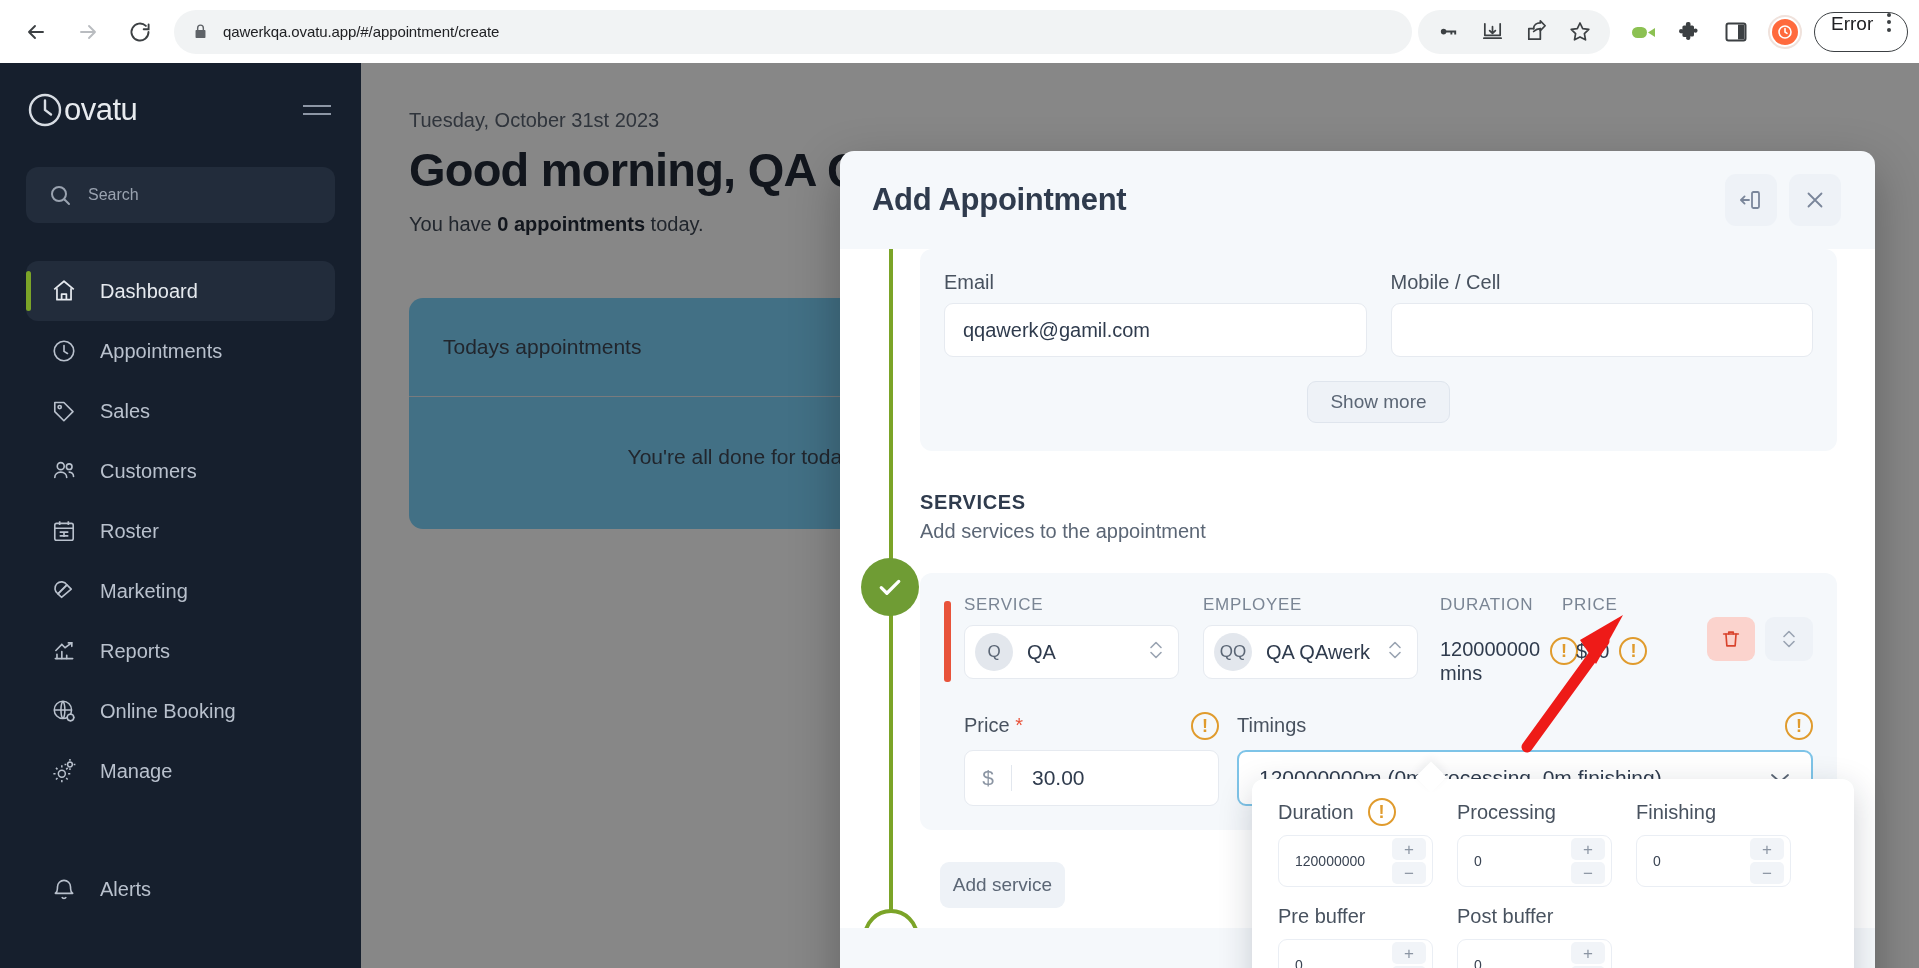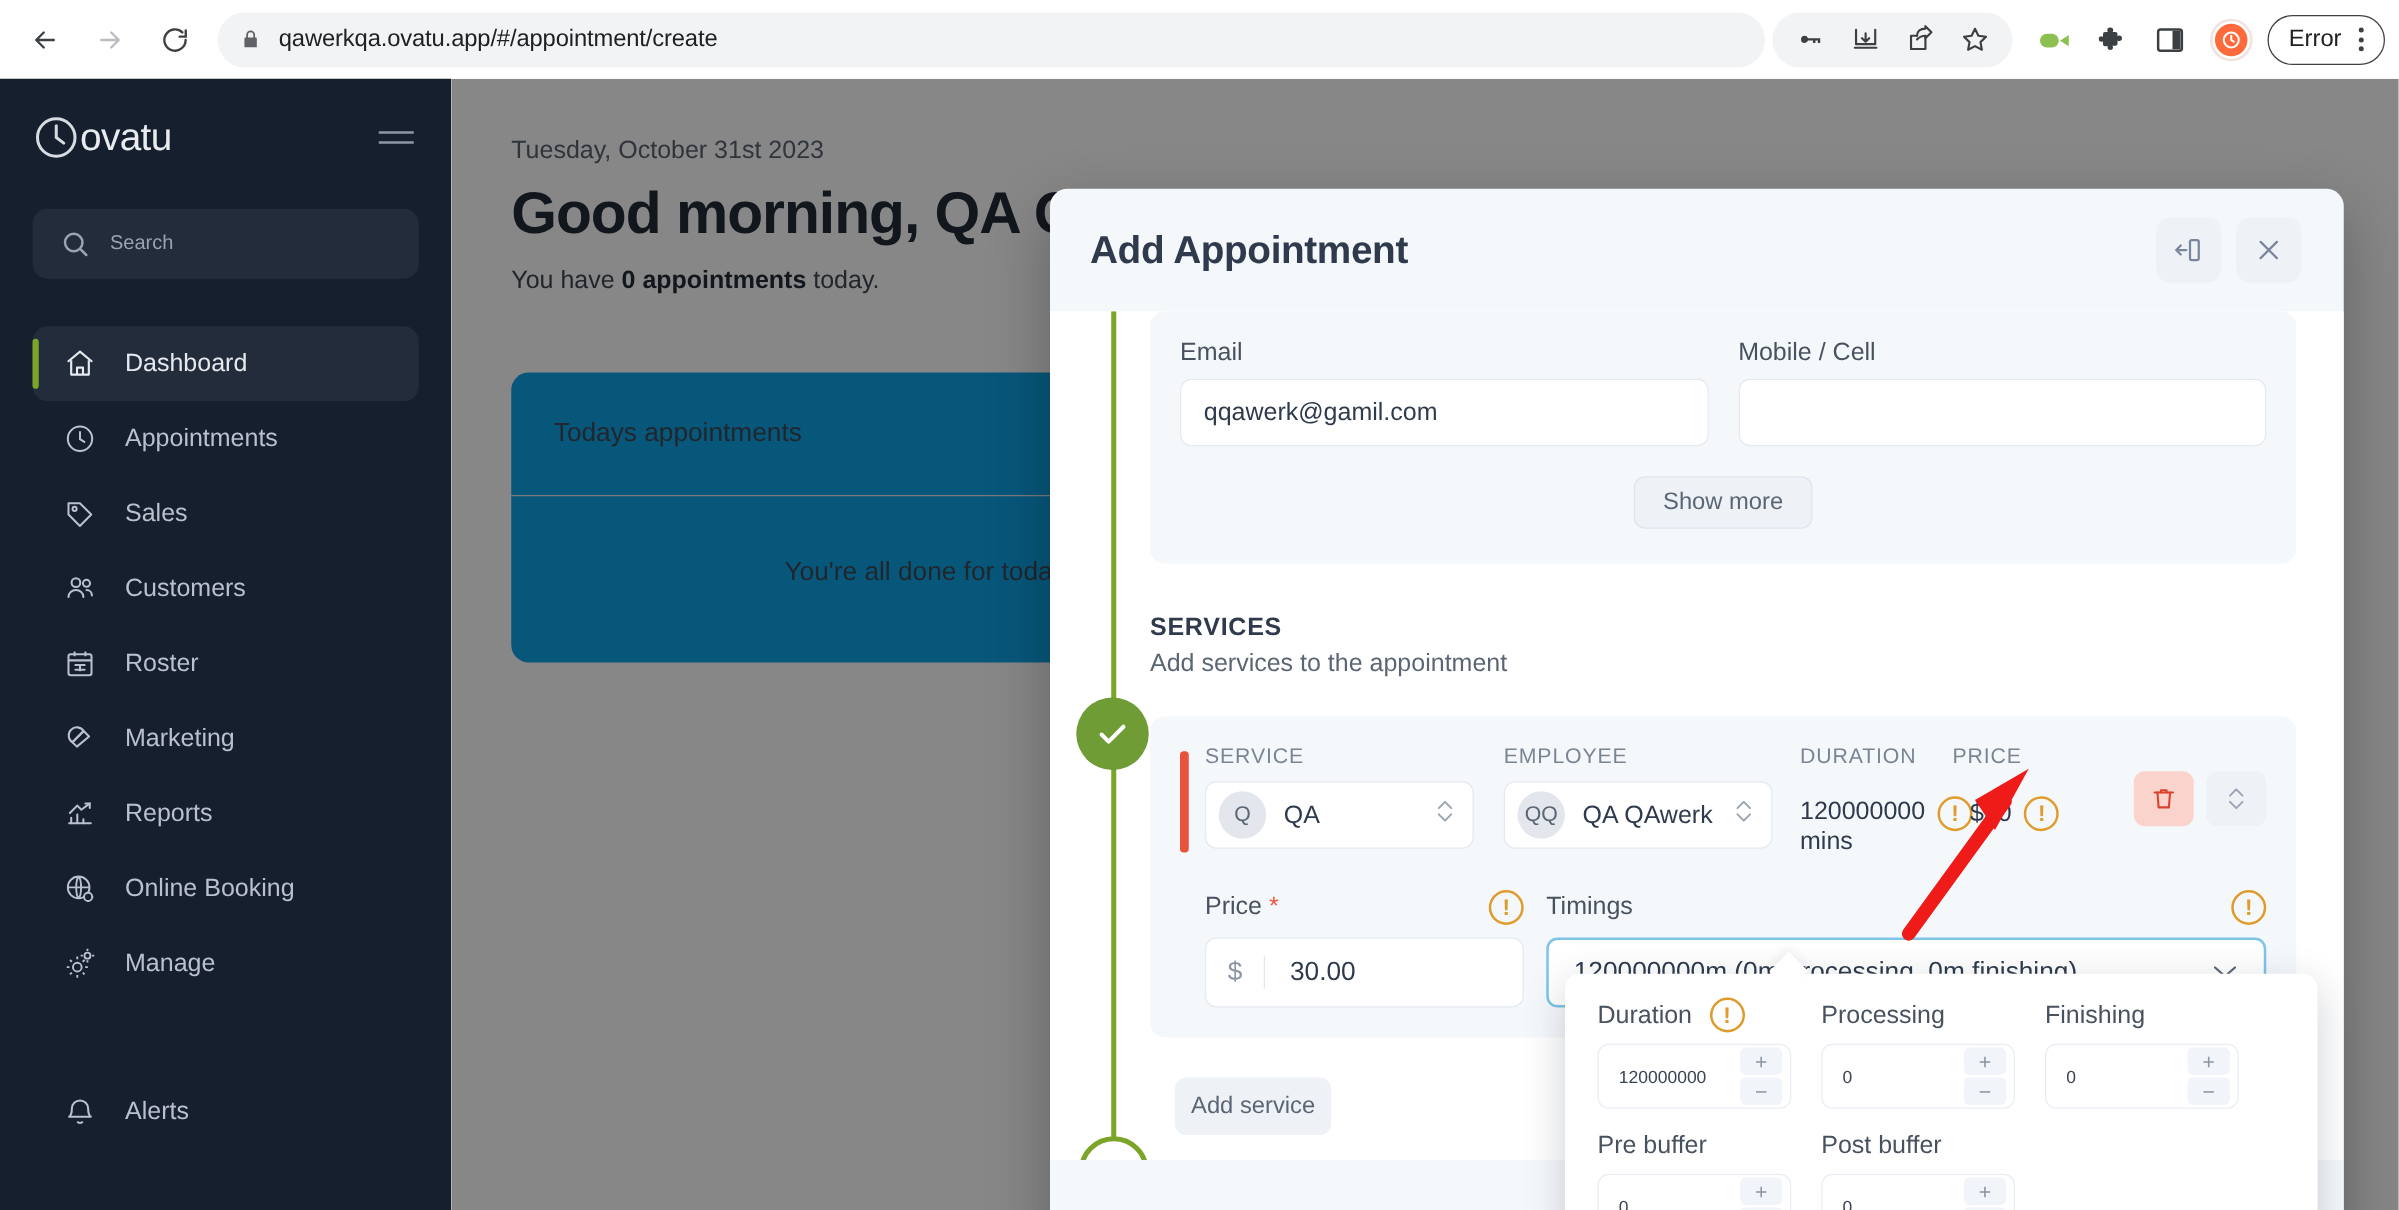--- a/index.html
+++ b/index.html
@@ -21,21 +21,21 @@
     display:flex; align-items:center; justify-content:center;
     color:#3c4043;
   }
   .nav-btn svg { display:block; }
   #omnibox {
     flex:0 0 auto; width:1238px; height:44px; margin-left:12px;
     background:#f1f3f4; border-radius:22px;
     display:flex; align-items:center; padding:0 18px; gap:14px;
   }
   #omnibox .url {
-    font-size:19px; color:#202124; letter-spacing:-0.1px; white-space:nowrap;
+    font-size:15px; color:#202124; letter-spacing:-0.1px; white-space:nowrap;
   }
   .tb-right { display:flex; align-items:center; height:44px; margin-left:6px; }
   .tb-group {
     display:flex; align-items:center; gap:4px;
     background:#f1f3f4; border-radius:22px; height:44px; padding:0 10px;
   }
   .tb-ico {
     width:40px; height:40px; border-radius:50%;
     display:flex; align-items:center; justify-content:center; color:#3c4043;
   }
@@ -44,21 +44,21 @@
     width:34px; height:34px; border-radius:50%;
     border:2px solid #f0e2dc; display:flex; align-items:center; justify-content:center;
     margin-left:6px;
   }
   #profile-dot {
     width:26px;height:26px;border-radius:50%;
     background:#ff6a3d; display:flex;align-items:center;justify-content:center;
     color:#fff; font-size:15px;
   }
   #error-pill {
-    display:flex; align-items:center; gap:6px; height:40px;
+    display:flex; gap:6px; height:40px;
     border:1.5px solid #3c4043; border-radius:21px; padding:0 8px 0 16px;
     margin-left:12px; margin-right:14px;
   }
   #error-pill .lbl { font-size:19px; color:#202124; }
   .kebab { display:flex; flex-direction:column; gap:3.5px; padding:0 8px; }
   .kebab i { width:4px;height:4px;border-radius:50%;background:#3c4043;display:block; }
 
   
   #page { position:absolute; left:0; top:63px; width:1919px; height:905px; background:#fff; }
 
@@ -92,21 +92,21 @@
   .nav-gap { height:58px; }
 
   
   #main { position:absolute; left:361px; top:0; right:0; bottom:0; background:#fff; overflow:hidden; }
   #main-inner { padding:46px 0 0 48px; }
   #date-line { font-size:20px; color:#5b6472; }
   #greeting { font-size:47px; font-weight:bold; color:#222b38; margin-top:10px; letter-spacing:-0.8px; white-space:nowrap; }
   #subline { font-size:20px; color:#3f4855; margin-top:16px; }
   #subline b { color:#222b38; }
   #appt-card {
-    margin-top:62px; width:700px; background:#0ea5e9; border-radius:14px;
+    margin-top:62px; width:700px; background:#7dd3fc; border-radius:14px;
   }
   #appt-card-head { display:flex; align-items:center; justify-content:space-between; padding:30px 34px; }
   #appt-card-title { font-size:21px; color:#3f4855; }
   #toggle { width:74px;height:38px;border-radius:19px;background:#7ba14a;position:relative; }
   #toggle i { position:absolute; right:3px; top:3px; width:32px;height:32px;border-radius:50%;background:#fff; display:block;}
   #appt-card-body { border-top:1px solid #e4e8ee; padding:48px 0 60px; text-align:center; font-size:21px; color:#3f4855; }
   #scrim { position:absolute; inset:0; background:rgba(0,0,0,0.47); }
 
   
   #modal {

